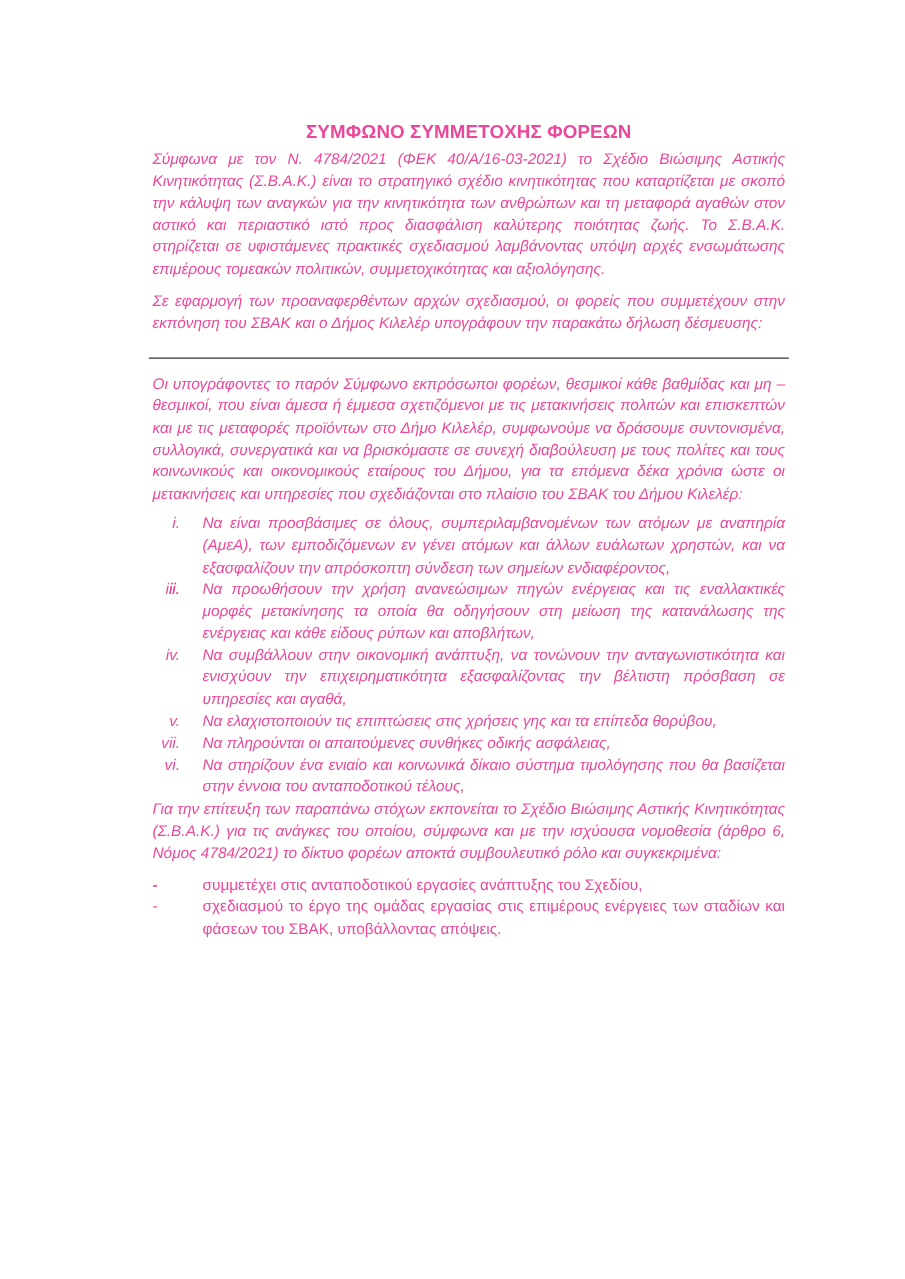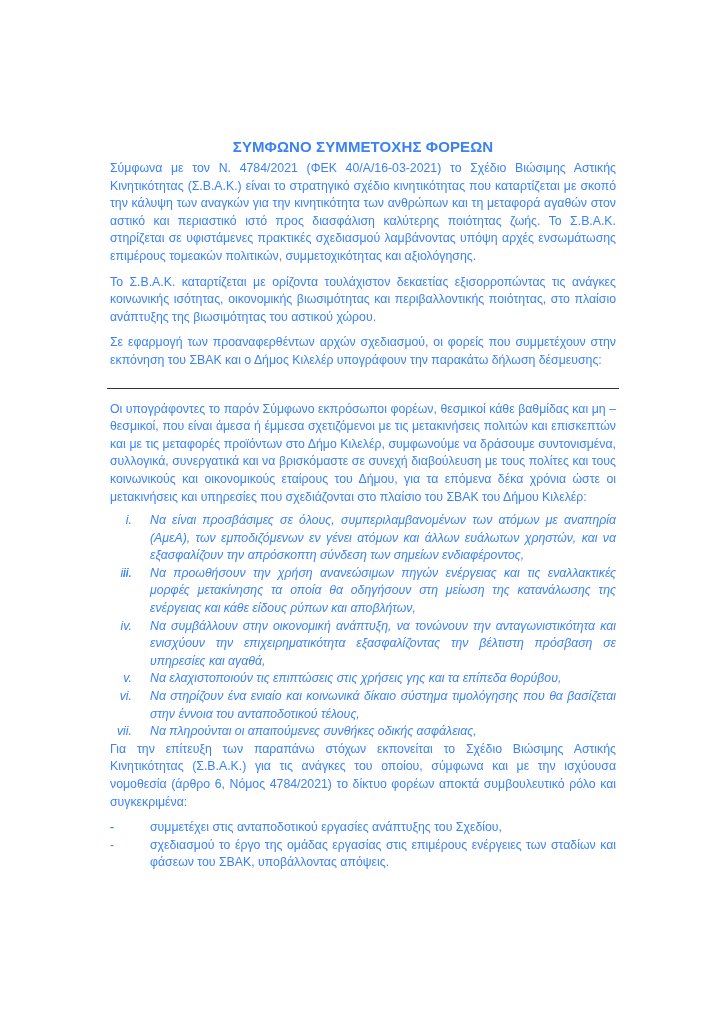--- a/index.html
+++ b/index.html
@@ -1,27 +1,26 @@
 <!DOCTYPE html>
 <html><head>
 <meta charset="utf-8">
 <style>
   html, body { margin: 0; padding: 0; background: #ffffff; }
   body { width: 724px; height: 1023px; position: relative; overflow: hidden; }
   .page {
-    position: absolute; left: 110px; top: 96px; width: 506px;
+    position: absolute; left: 122px; top: 96px; width: 506px;
     font-family: "Liberation Sans", sans-serif; font-size: 12.3px; line-height: 17.6px;
-    color: #3b82f6;
-    margin-top: 41px;
+    color: #ec4899;
   }
   .title {
     text-align: center; font-weight: bold; font-size: 15px; line-height: 20px;
     margin: 0 0 3px 0; letter-spacing: 0.1px;
   }
-  p { margin: 0 0 8px 0; text-align: justify; }
+  p { margin: 0 0 8px 0; text-align: justify; font-style: italic; }
   p.tight { margin-bottom: 0; }
   hr.divider {
     border: 0; border-top: 1px solid #333; margin: 18px -3px 12px -3px;
   }
   ol.roman { list-style: none; margin: 6px 0 0 0; padding: 0; }
   ol.roman li {
     position: relative; padding-left: 40px; font-style: italic; text-align: justify;
   }
   ol.roman li .num {
     position: absolute; left: 0; width: 22px; text-align: right; font-style: italic;
@@ -30,35 +29,34 @@
   ul.dash li { position: relative; padding-left: 40px; text-align: justify; }
   ul.dash li .dash { position: absolute; left: 0; }
 </style>
 </head>
 <body>
 
 <div class="page">
   <div class="title">ΣΥΜΦΩΝΟ ΣΥΜΜΕΤΟΧΗΣ ΦΟΡΕΩΝ</div>
 
   <p>Σύμφωνα με τον Ν. 4784/2021 (ΦΕΚ 40/Α/16-03-2021) το Σχέδιο Βιώσιμης Αστικής Κινητικότητας (Σ.Β.Α.Κ.) είναι το στρατηγικό σχέδιο κινητικότητας που καταρτίζεται με σκοπό την κάλυψη των αναγκών για την κινητικότητα των ανθρώπων και τη μεταφορά αγαθών στον αστικό και περιαστικό ιστό προς διασφάλιση καλύτερης ποιότητας ζωής. Το Σ.Β.Α.Κ. στηρίζεται σε υφιστάμενες πρακτικές σχεδιασμού λαμβάνοντας υπόψη αρχές ενσωμάτωσης επιμέρους τομεακών πολιτικών, συμμετοχικότητας και αξιολόγησης.</p>
-  <p>Το Σ.Β.Α.Κ. καταρτίζεται με ορίζοντα τουλάχιστον δεκαετίας εξισορροπώντας τις ανάγκες κοινωνικής ισότητας, οικονομικής βιωσιμότητας και περιβαλλοντικής ποιότητας, στο πλαίσιο ανάπτυξης της βιωσιμότητας του αστικού χώρου.</p>
   <p class="tight">Σε εφαρμογή των προαναφερθέντων αρχών σχεδιασμού, οι φορείς που συμμετέχουν στην εκπόνηση του ΣΒΑΚ και ο Δήμος Κιλελέρ υπογράφουν την παρακάτω δήλωση δέσμευσης:</p>
 
   <hr class="divider">
 
   <p class="tight">Οι υπογράφοντες το παρόν Σύμφωνο εκπρόσωποι φορέων, θεσμικοί κάθε βαθμίδας και μη – θεσμικοί, που είναι άμεσα ή έμμεσα σχετιζόμενοι με τις μετακινήσεις πολιτών και επισκεπτών και με τις μεταφορές προϊόντων στο Δήμο Κιλελέρ, συμφωνούμε να δράσουμε συντονισμένα, συλλογικά, συνεργατικά και να βρισκόμαστε σε συνεχή διαβούλευση με τους πολίτες και τους κοινωνικούς και οικονομικούς εταίρους του Δήμου, για τα επόμενα δέκα χρόνια ώστε οι μετακινήσεις και υπηρεσίες που σχεδιάζονται στο πλαίσιο του ΣΒΑΚ του Δήμου Κιλελέρ:</p>
 
   <ol class="roman">
     <li><span class="num">i.</span><span>Να είναι προσβάσιμες σε όλους, συμπεριλαμβανομένων των ατόμων με αναπηρία (ΑμεΑ), των εμποδιζόμενων εν γένει ατόμων και άλλων ευάλωτων χρηστών, και να εξασφαλίζουν την απρόσκοπτη σύνδεση των σημείων ενδιαφέροντος,</span></li>
     <li><span class="num">ii.</span></li>
     <li><span class="num">iii.</span><span>Να προωθήσουν την χρήση ανανεώσιμων πηγών ενέργειας και τις εναλλακτικές μορφές μετακίνησης τα οποία θα οδηγήσουν στη μείωση της κατανάλωσης της ενέργειας και κάθε είδους ρύπων και αποβλήτων,</span></li>
     <li><span class="num">iv.</span><span>Να συμβάλλουν στην οικονομική ανάπτυξη, να τονώνουν την ανταγωνιστικότητα και ενισχύουν την επιχειρηματικότητα εξασφαλίζοντας την βέλτιστη πρόσβαση σε υπηρεσίες και αγαθά,</span></li>
     <li><span class="num">v.</span><span>Να ελαχιστοποιούν τις επιπτώσεις στις χρήσεις γης και τα επίπεδα θορύβου,</span></li>
+    <li><span class="num">vii.</span><span>Να πληρούνται οι απαιτούμενες συνθήκες οδικής ασφάλειας,</span></li>
     <li><span class="num">vi.</span><span>Να στηρίζουν ένα ενιαίο και κοινωνικά δίκαιο σύστημα τιμολόγησης που θα βασίζεται στην έννοια του ανταποδοτικού τέλους,</span></li>
-    <li><span class="num">vii.</span><span>Να πληρούνται οι απαιτούμενες συνθήκες οδικής ασφάλειας,</span></li>
   </ol>
 
   <p class="tight">Για την επίτευξη των παραπάνω στόχων εκπονείται το Σχέδιο Βιώσιμης Αστικής Κινητικότητας (Σ.Β.Α.Κ.) για τις ανάγκες του οποίου, σύμφωνα και με την ισχύουσα νομοθεσία (άρθρο 6, Νόμος 4784/2021) το δίκτυο φορέων αποκτά συμβουλευτικό ρόλο και συγκεκριμένα:</p>
 
   <ul class="dash">
     <li><span class="dash">-</span></li>
     <li><span class="dash">-</span><span>συμμετέχει στις ανταποδοτικού εργασίες ανάπτυξης του Σχεδίου,</span></li>
     <li><span class="dash">-</span><span>σχεδιασμού το έργο της ομάδας εργασίας στις επιμέρους ενέργειες των σταδίων και φάσεων του ΣΒΑΚ, υποβάλλοντας απόψεις.</span></li>
   </ul>
 </div>

